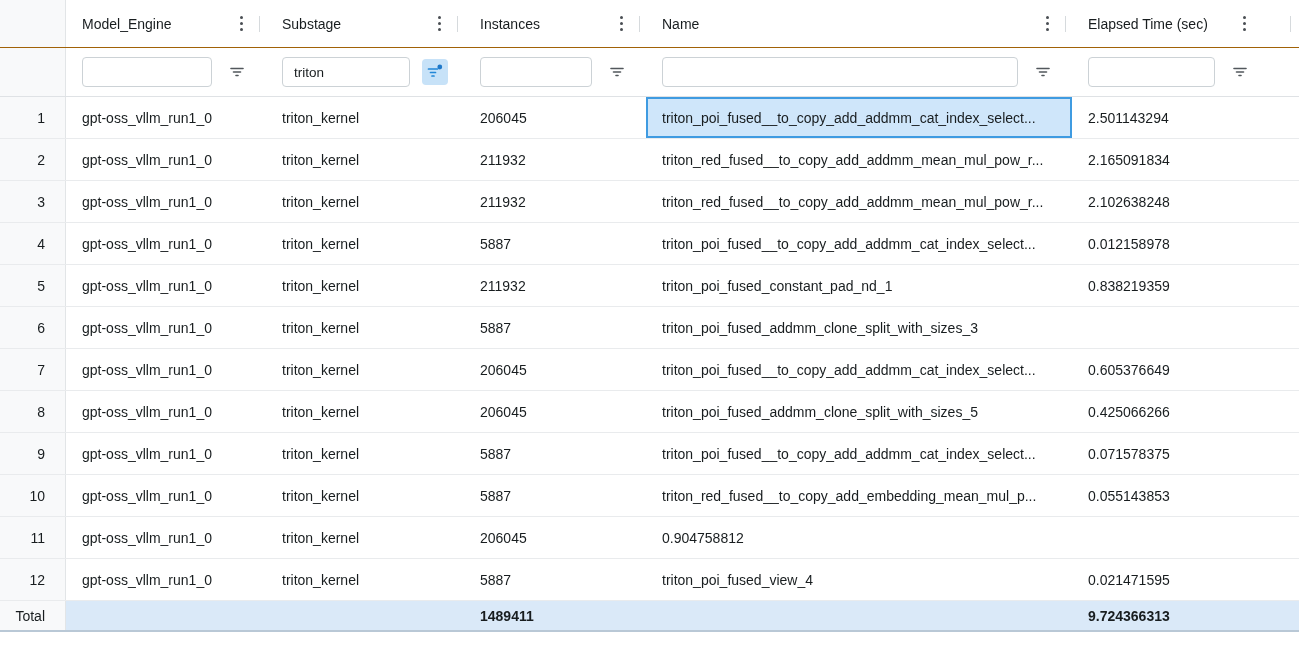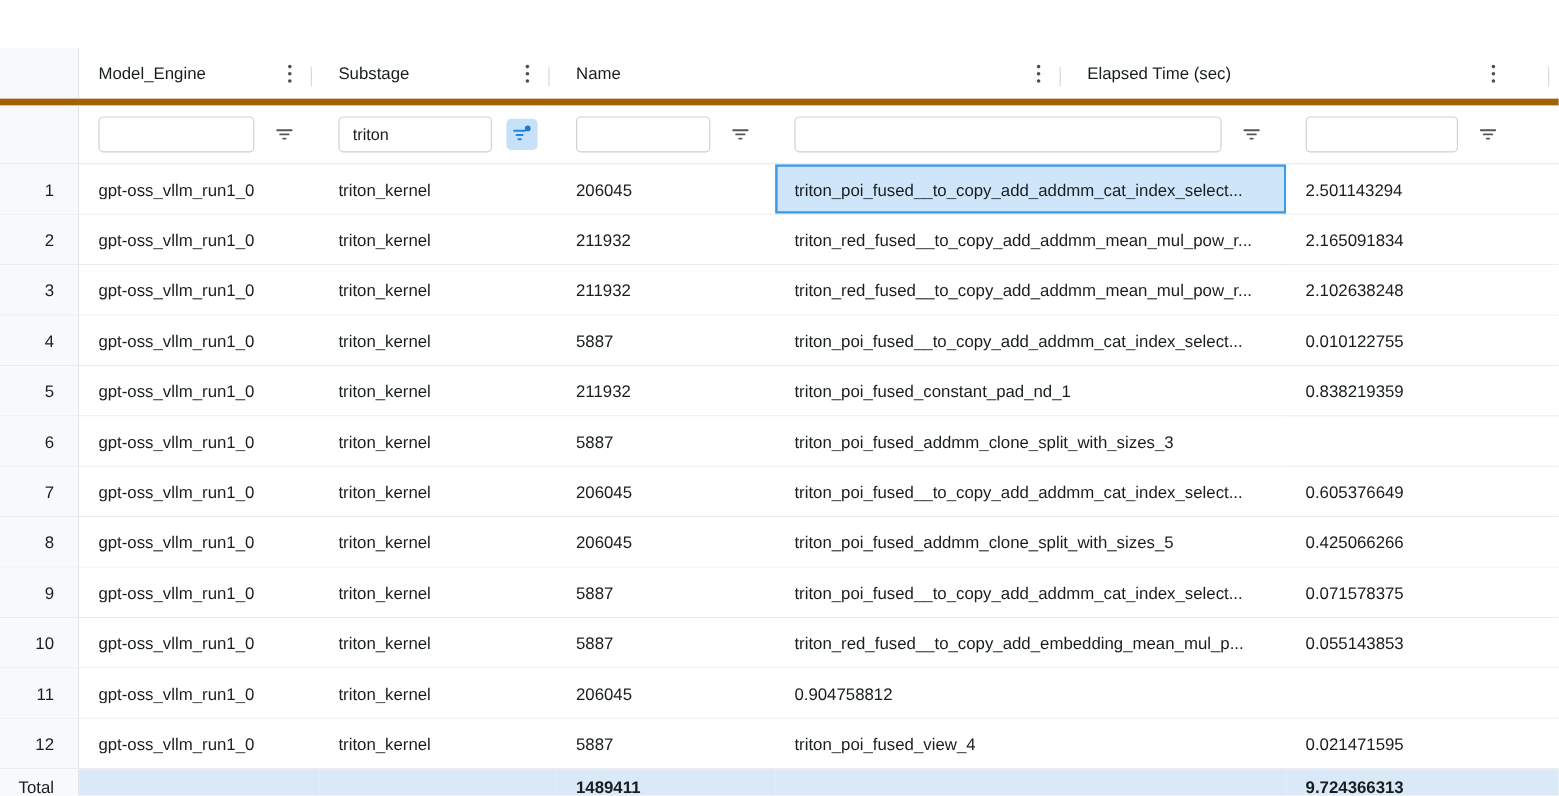--- a/index.html
+++ b/index.html
@@ -12,21 +12,21 @@
   .pinned { width:66px; flex:0 0 66px; background:#f8f9fa; border-right:1px solid #e2e5e7;
             display:flex; align-items:center; justify-content:flex-end; padding-right:20px;
             font-size:14px; }
   .col-model    { width:200px; flex:0 0 200px; }
   .col-substage { width:198px; flex:0 0 198px; }
   .col-instances{ width:182px; flex:0 0 182px; }
   .col-name     { width:426px; flex:0 0 426px; }
   .col-elapsed  { flex:1 1 auto; min-width:0; }
 
   
-  .header-row { height:48px; border-bottom:6px solid #a16207;margin-top:40px; }
+  .header-row { height:48px; border-bottom:1px solid #a16207; }
   .header-row .pinned { border-right:1px solid #e2e5e7; }
   .hcell { display:flex; align-items:center; padding:0 18px 0 16px; position:relative;
            font-size:14px; font-weight:500; background:#fff; cursor:pointer; }
   .hcell .hlabel { white-space:nowrap; overflow:hidden; text-overflow:ellipsis; }
   .hcell .spacer { flex:1; }
   .hcell::after { content:""; position:absolute; right:6px; top:16px; width:1px; height:16px;
                   background:#d6dadd; }
   .hcell.col-elapsed { padding-right:48px; }
   .hcell.col-elapsed::after { right:8px; }
   .kebab { display:flex; flex-direction:column; gap:3px; padding:4px 5px; cursor:pointer; }
@@ -74,20 +74,29 @@
     </div>
     <div class="hcell col-substage">
       <span class="hlabel">Substage</span>
       <span class="spacer"></span>
       <span class="kebab">
           <i></i>
           <i></i>
           <i></i>
         </span>
     </div>
+    <div class="hcell col-instances">
+      <span class="hlabel">Instances</span>
+      <span class="spacer"></span>
+      <span class="kebab">
+          <i></i>
+          <i></i>
+          <i></i>
+        </span>
+    </div>
     <div class="hcell col-name">
       <span class="hlabel">Name</span>
       <span class="spacer"></span>
       <span class="kebab">
           <i></i>
           <i></i>
           <i></i>
         </span>
     </div>
     <div class="hcell col-elapsed">
@@ -224,21 +233,21 @@
         <div class="cell col-substage">
           <span>triton_kernel</span>
         </div>
         <div class="cell col-instances">
           <span>5887</span>
         </div>
         <div class="cell col-name">
           <span>triton_poi_fused__to_copy_add_addmm_cat_index_select...</span>
         </div>
         <div class="cell col-elapsed">
-          <span>0.010122755</span>
+          <span>0.012158978</span>
         </div>
       </div>
       <div class="r data-row">
         <div class="pinned">5</div>
         <div class="cell col-model">
           <span>gpt-oss_vllm_run1_0</span>
         </div>
         <div class="cell col-substage">
           <span>triton_kernel</span>
         </div>

